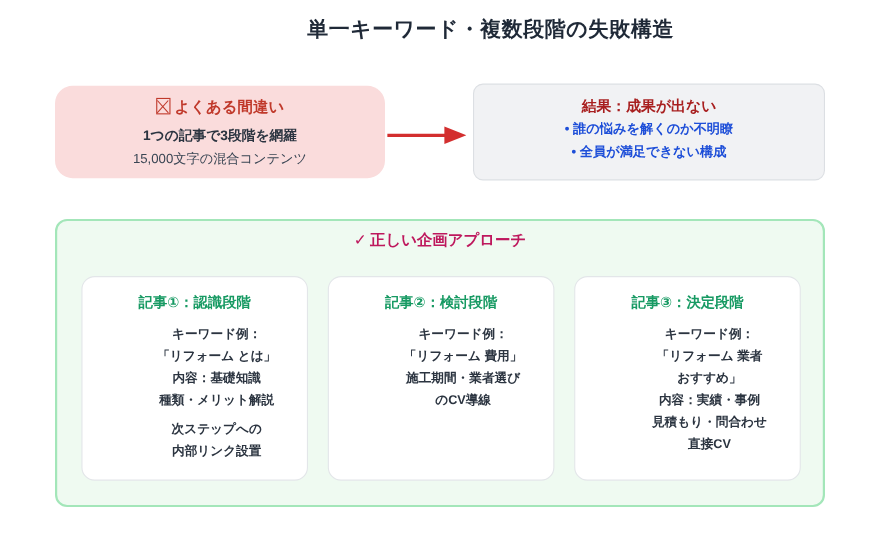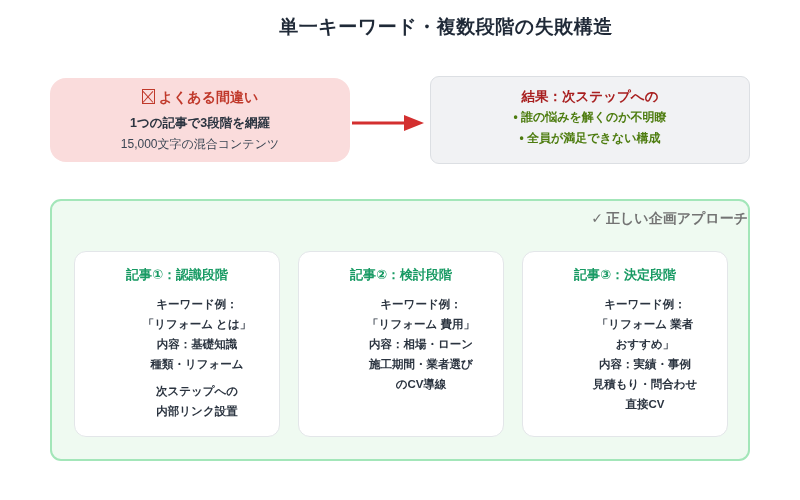--- a/index.html
+++ b/index.html
@@ -115,45 +115,45 @@
   }
   .result-head {
     font-size: 13.5px;
     font-weight: bold;
     color: #a81f1f;
     line-height: 20px;
   }
   .result-bullet {
     font-size: 12px;
     font-weight: bold;
-    color: #4d7c0f;
+    color: #1d4ed8;
     line-height: 21px;
   }
 
   
   .approach-panel {
     position: absolute;
     left: 50px;
     top: 199px;
     width: 700px;
     height: 262px;
     background: #effaf1;
     border: 2px solid #a3e6b9;
     border-radius: 11px;
     box-sizing: border-box;
   }
   .approach-title {
     position: absolute;
     left: 0;
     top: 9px;
     width: 100%;
-    text-align: right;
+    text-align: center;
     font-size: 14px;
     font-weight: bold;
-    color: #737373;
+    color: #be185d;
   }
   .approach-title .check {
     font-weight: normal;
     margin-right: 3px;
   }
 
   .cards {
     position: absolute;
     left: 22px;
     top: 50px;
@@ -205,47 +205,46 @@
   </div>
 
   <div class="arrow-wrap">
     <svg width="72" height="22" viewBox="0 0 72 22">
       <line x1="0" y1="11" x2="56" y2="11" stroke="#d32f2f" stroke-width="3"></line>
       <polygon points="52,3 72,11 52,19" fill="#d32f2f"></polygon>
     </svg>
   </div>
 
   <div class="result-box">
-    <div class="result-head">結果：次ステップへの</div>
+    <div class="result-head">結果：成果が出ない</div>
     <div class="result-bullet">• 誰の悩みを解くのか不明瞭</div>
     <div class="result-bullet">• 全員が満足できない構成</div>
   </div>
 
   <div class="approach-panel">
     <div class="approach-title">
       <span class="check">✓</span><span>正しい企画アプローチ</span>
     </div>
 
     <div class="cards">
 
       <div class="stage-card">
         <div class="card-head">記事①：認識段階</div>
         <div class="card-line">キーワード例：</div>
         <div class="card-line">「リフォーム とは」</div>
         <div class="card-line">内容：基礎知識</div>
-        <div class="card-line">種類・リフォーム</div>
+        <div class="card-line">種類・メリット解説</div>
         <div class="card-line gap">次ステップへの</div>
         <div class="card-line">内部リンク設置</div>
       </div>
 
       <div class="stage-card">
         <div class="card-head">記事②：検討段階</div>
         <div class="card-line">キーワード例：</div>
         <div class="card-line">「リフォーム 費用」</div>
-        <div class="card-line">内容：相場・ローン</div>
         <div class="card-line">施工期間・業者選び</div>
         <div class="card-line">のCV導線</div>
       </div>
 
       <div class="stage-card">
         <div class="card-head">記事③：決定段階</div>
         <div class="card-line">キーワード例：</div>
         <div class="card-line">「リフォーム 業者</div>
         <div class="card-line">おすすめ」</div>
         <div class="card-line">内容：実績・事例</div>

